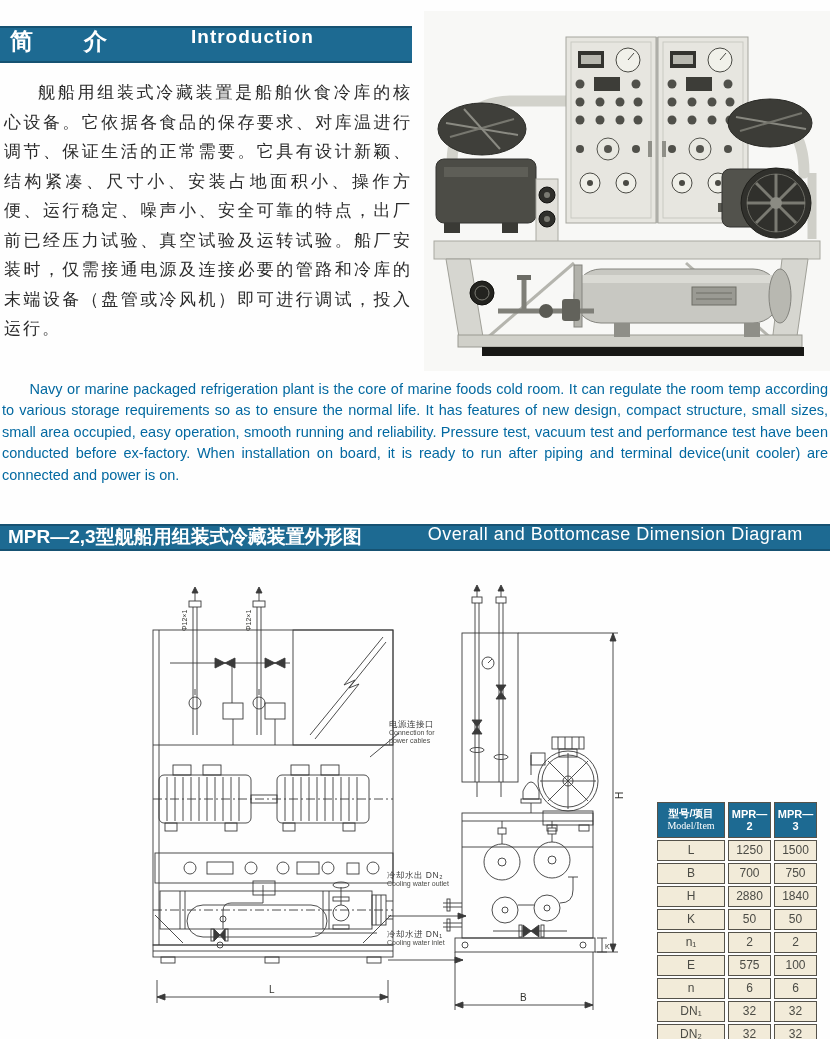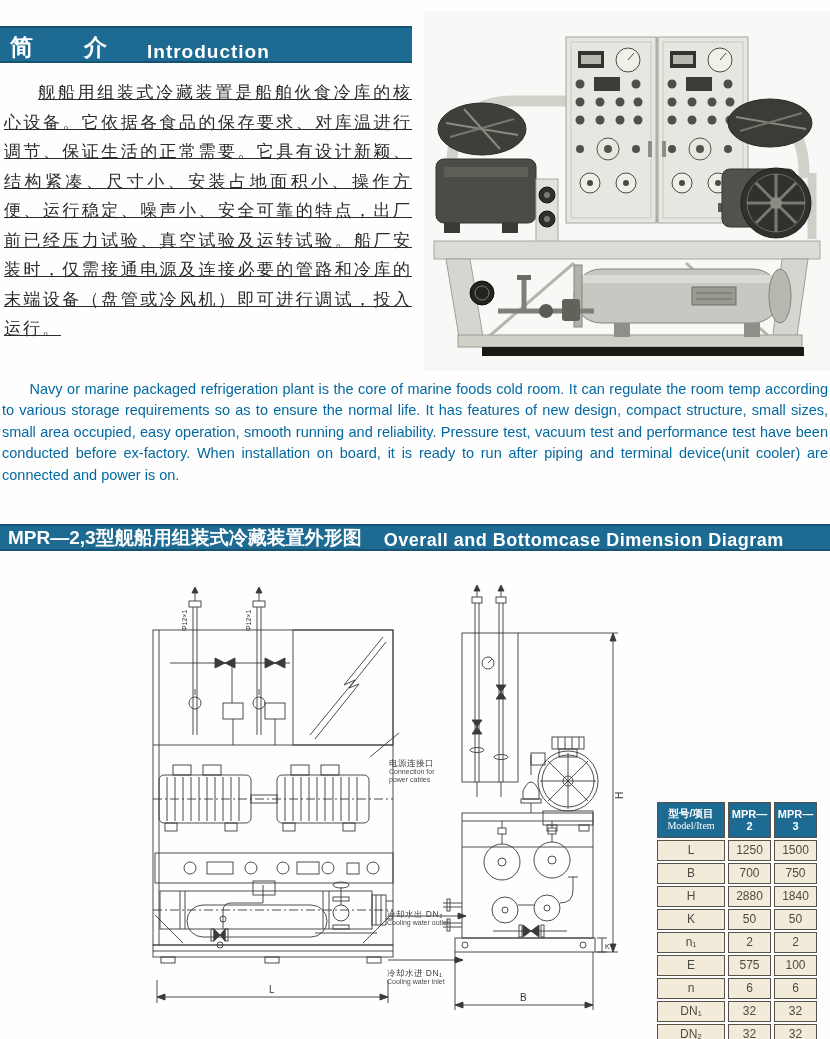--- a/index.html
+++ b/index.html
@@ -1,45 +1,45 @@
 <!DOCTYPE html>
 <html><head>
 <meta charset="utf-8">
 <style>
   html,body{margin:0;padding:0;background:#ffffff;}
   .page{position:relative;width:830px;height:1039px;background:#fefefe;overflow:hidden;
         font-family:"Liberation Sans",sans-serif;color:#2e2e2e;}
 
   
-  .bar{position:absolute;background:#1d6a92;color:#fff;display:flex;align-items:flex-end;
-       box-shadow:inset 0 2px 0 rgba(0,0,0,.22), inset 0 -2px 0 rgba(0,0,0,.22);}
+  .bar{position:absolute;background:#1d6a92;color:#fff;display:flex;align-items:flex-start;
+       box-shadow:inset 0 2px 0 rgba(0,0,0,.22), inset 0 -2px 0 rgba(0,0,0,.22);gap:44px;}
   .bar-intro{left:0;top:26px;width:412px;height:37px;}
   .bar-intro .bar-zh{font-size:23px;font-weight:bold;letter-spacing:14px;margin-left:10px;white-space:nowrap;}
   .bar-intro .bar-en{font-size:19px;font-weight:600;margin-left:26px;letter-spacing:1px;}
   .bar-diagram{left:0;top:524px;width:830px;height:27px;}
   .bar-diagram .bar-zh{font-size:19px;font-weight:600;margin-left:8px;white-space:nowrap;}
-  .bar-diagram .bar-en{font-size:18px;font-weight:700;margin-left:22px;white-space:nowrap;letter-spacing:.5px;}
+  .bar-diagram .bar-en{font-size:18px;font-weight:400;margin-left:22px;white-space:nowrap;letter-spacing:.5px;}
 
   .zh-body{position:absolute;left:4px;top:78px;width:408px;margin:0;
            font-size:17px;line-height:29.5px;letter-spacing:2px;text-align:justify;
-           text-indent:2em;color:#2b2b2b;font-weight:500;text-decoration:underline;}
+           text-indent:2em;color:#2b2b2b;font-weight:500;}
   .en-body{position:absolute;left:2px;top:379px;width:826px;margin:0;
            font-size:14.5px;line-height:21.4px;text-align:justify;text-indent:1.9em;color:#0369a1;}
 
   .photo{position:absolute;left:424px;top:11px;width:406px;height:360px;}
   .photo svg{display:block;width:100%;height:100%;}
 
   .draw{position:absolute;}
   .draw-front{left:145px;top:585px;width:300px;height:445px;}
   .draw-side{left:435px;top:585px;width:230px;height:445px;}
   .draw text{font-family:"Liberation Sans",sans-serif;fill:#33332f;}
 
   .leaders{position:absolute;left:360px;top:700px;width:120px;height:280px;pointer-events:none;}
 
-  .anno{position:absolute;color:#3d3d3d;line-height:1.18;margin-top:39px;}
+  .anno{position:absolute;color:#3d3d3d;line-height:1.18;}
   .anno .zh{display:block;font-size:8.5px;letter-spacing:.5px;}
   .anno .en{display:block;font-size:7px;color:#4b4b47;}
   .anno-power{left:389px;top:719px;width:72px;}
   .anno-wout{left:387px;top:870px;width:80px;}
   .anno-win{left:387px;top:929px;width:80px;}
 
   table.spec{position:absolute;left:654px;top:800px;border-collapse:separate;border-spacing:3px 2px;}
   table.spec th,table.spec td{border:1px solid #55524a;text-align:center;vertical-align:middle;}
   table.spec th{background:#1d6a92;color:#fff;font-weight:600;}
   table.spec th.lbl{width:62px;font-size:10.5px;line-height:1.25;padding:4px 1px;}

